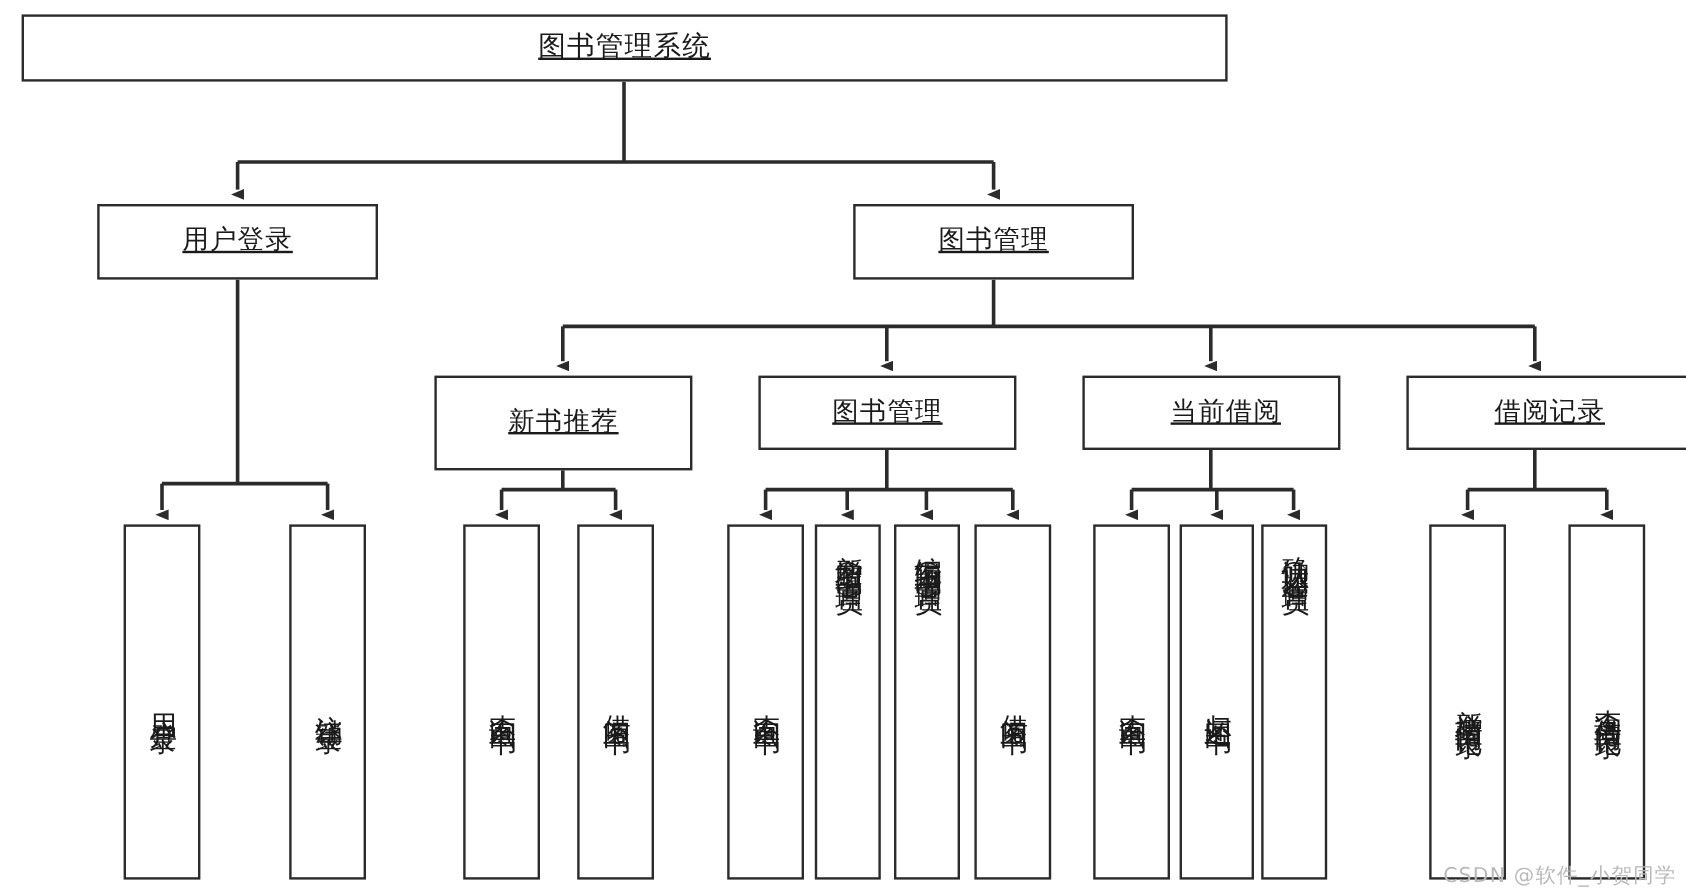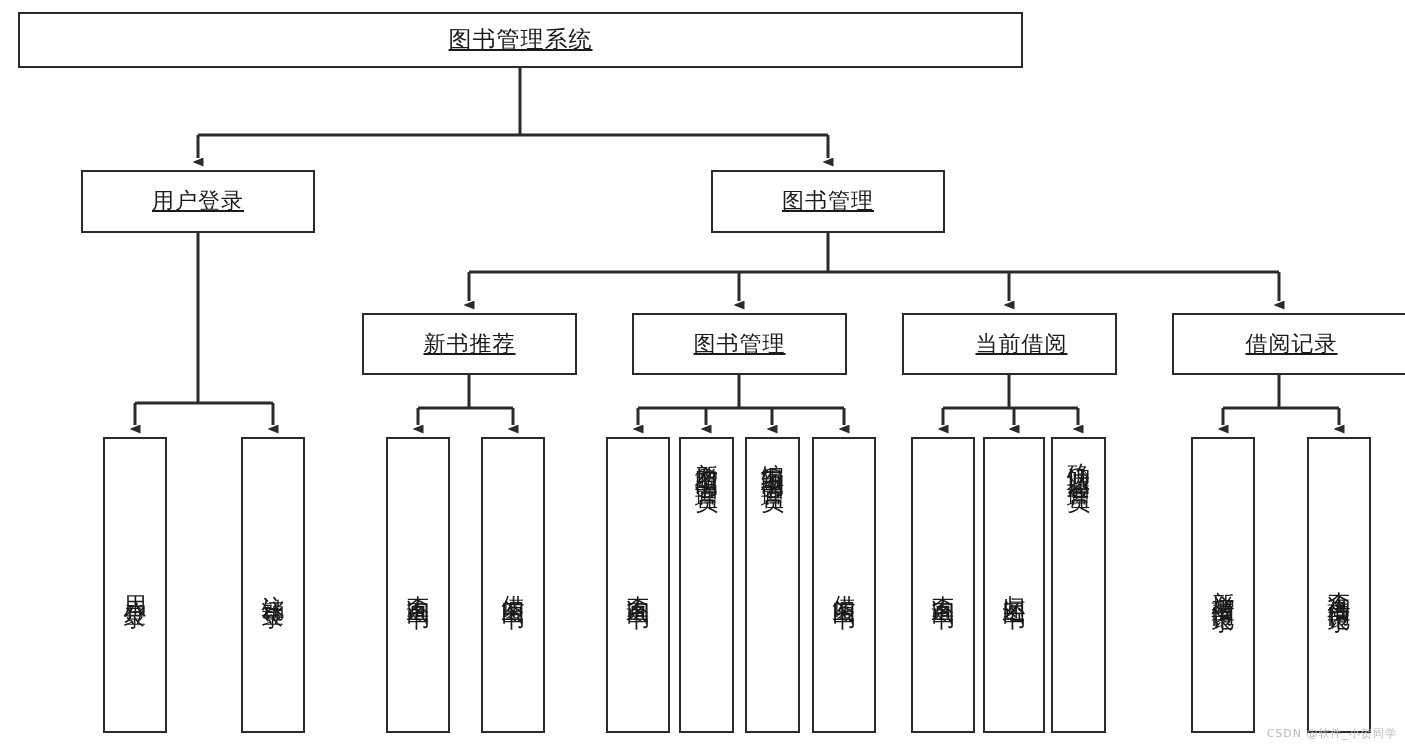--- a/index.html
+++ b/index.html
@@ -46,21 +46,21 @@
     font-size:23px;
     letter-spacing:4px;
     line-height:1;
   }
   .node.v.center{align-items:center;}
   .node.v.top{align-items:flex-start;padding-top:6px;}
 
   .watermark{
     position:absolute;
     right:8px;bottom:6px;
-    font-size:11px;
+    font-size:17px;
     color:#b9b9b9;
     letter-spacing:1px;
     white-space:nowrap;
     user-select:none;
   }
 </style>
 </head>
 <body>
 
 <div id="canvas">
@@ -120,21 +120,21 @@
     <span class="lbl">图书管理系统</span>
   </div>
 
   <div class="node h" style="left:81px;top:170px;width:234px;height:63px;">
     <span class="lbl">用户登录</span>
   </div>
   <div class="node h" style="left:711px;top:170px;width:234px;height:63px;">
     <span class="lbl">图书管理</span>
   </div>
 
-  <div class="node h" style="left:362px;top:313px;width:215px;height:62px;">
+  <div class="node h" style="left:362px;top:313px;width:215px;height:79px;">
     <span class="lbl">新书推荐</span>
   </div>
   <div class="node h" style="left:632px;top:313px;width:215px;height:62px;">
     <span class="lbl">图书管理</span>
   </div>
   <div class="node h" style="left:902px;top:313px;width:215px;height:62px;padding-left:24px;">
     <span class="lbl">当前借阅</span>
   </div>
   <div class="node h" style="left:1172px;top:313px;width:239px;height:62px;">
     <span class="lbl">借阅记录</span>

